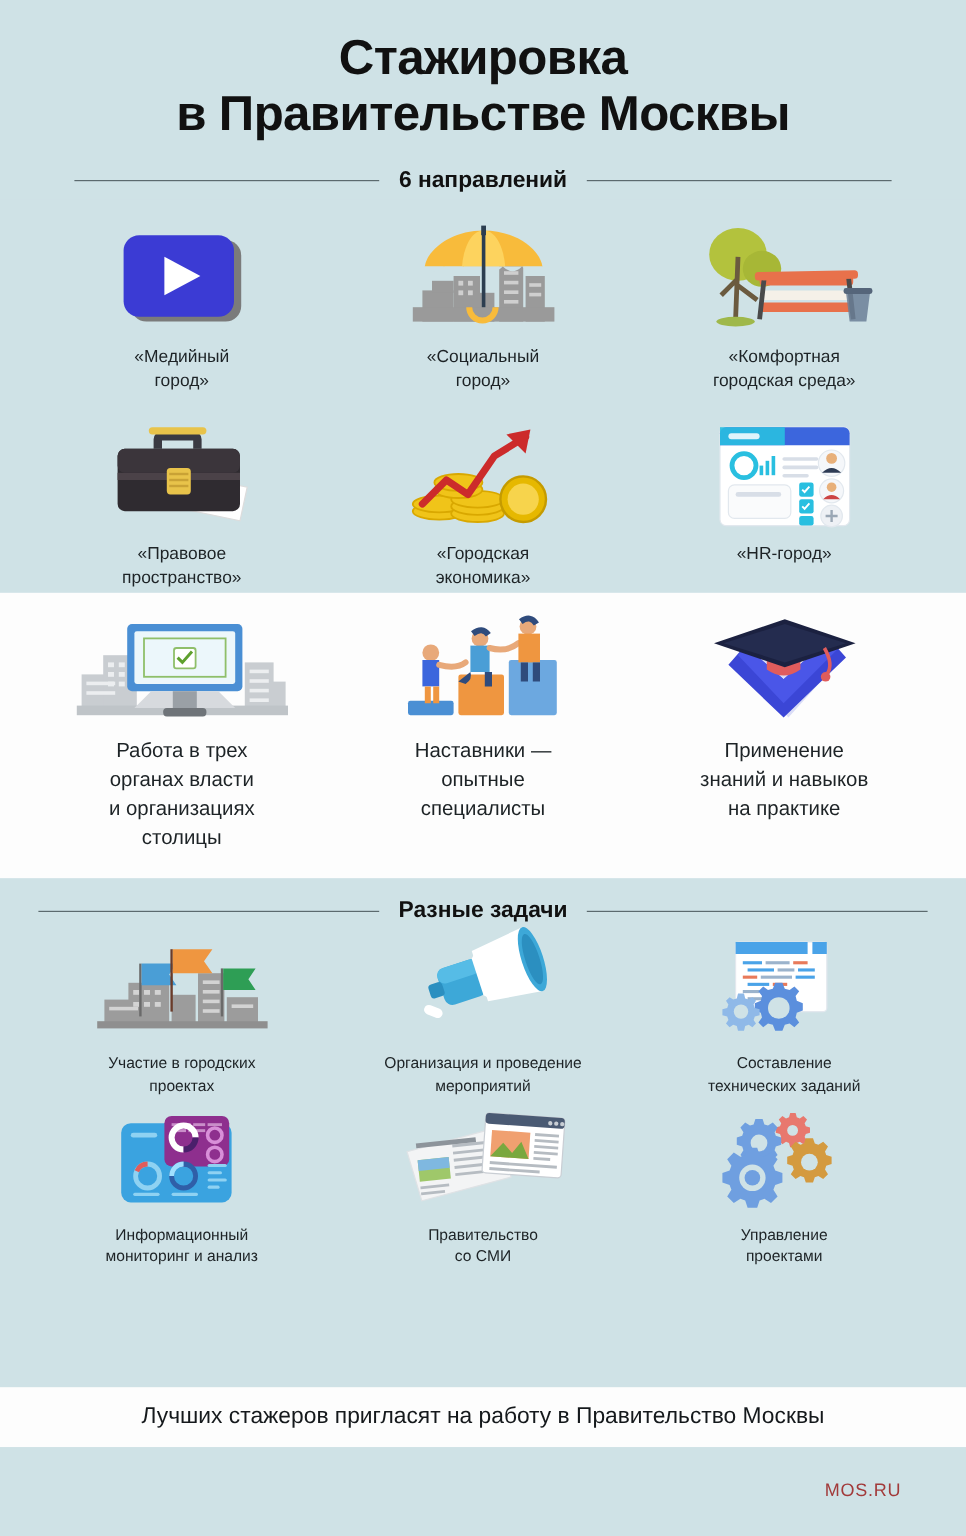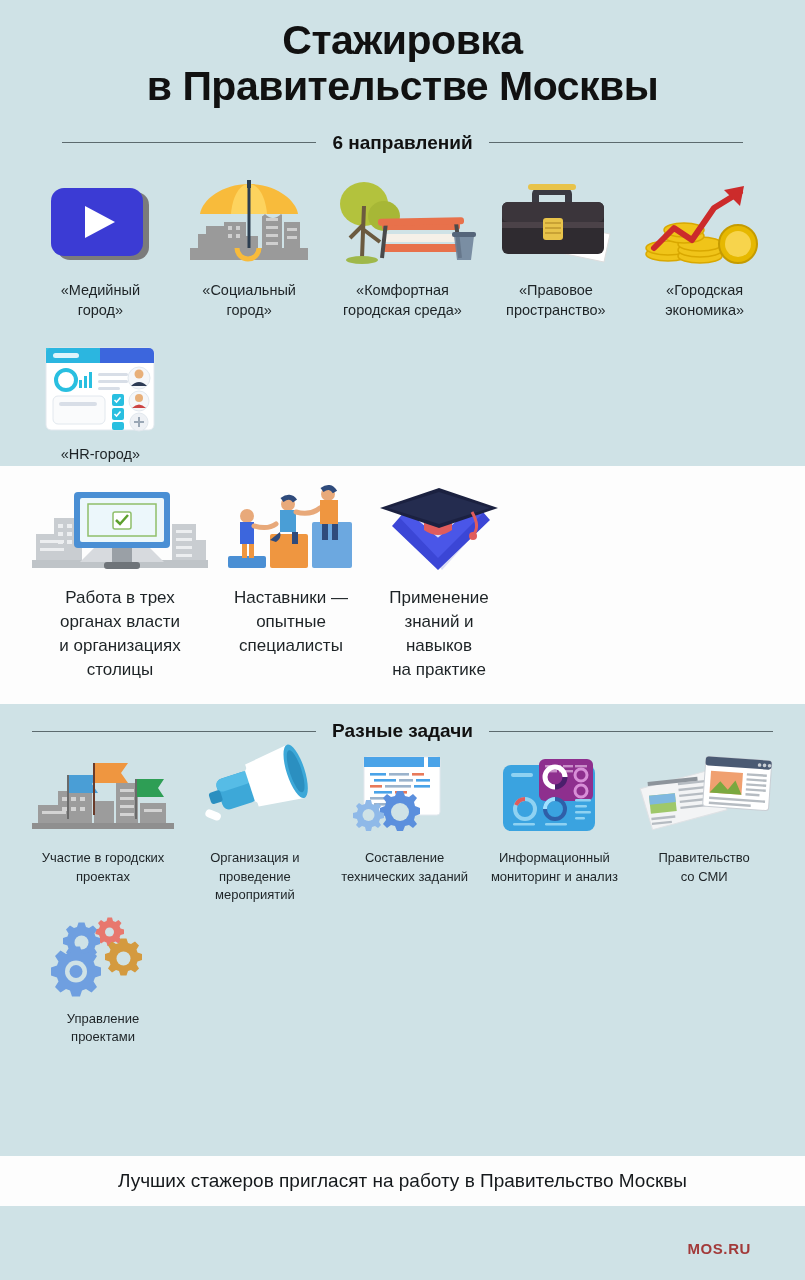--- a/index.html
+++ b/index.html
@@ -7,21 +7,21 @@
   body{
     width:805px;height:1280px;
     background:#cfe2e6;
     font-family:"Liberation Sans","DejaVu Sans",sans-serif;
     color:#1d2326;
     overflow:hidden;
   }
   .page{position:relative;width:805px;height:1280px;display:flex;flex-direction:column;}
 
   
-  .hero{background:#cfe2e6;padding:18px 30px 0;}
+  .hero{background:#cfe2e6;padding:26px 30px 0;}
   .title{
     text-align:center;font-weight:bold;color:#111;
     font-size:41px;line-height:1.12;letter-spacing:-0.5px;
   }
   .title .l2{white-space:nowrap;}
 
   .divider-head{
     display:flex;align-items:center;justify-content:center;
     gap:16px;margin:22px 32px 4px;
   }
@@ -29,21 +29,21 @@
   .divider-head .dh-label{
     font-size:19px;font-weight:bold;color:#111;white-space:nowrap;
   }
 
   
   .band{padding:0 26px;}
   .band.teal{background:#cfe2e6;}
   .band.white{background:#fdfdfd;}
 
   .grid3{
-    display:grid;grid-template-columns:repeat(5,1fr);
+    display:grid;grid-template-columns:repeat(3,1fr);
   }
   .cell{
     display:flex;flex-direction:column;align-items:center;
     justify-content:flex-start;text-align:center;
   }
   .art{
     display:flex;align-items:flex-end;justify-content:center;
   }
   .caption{
     font-size:14.5px;line-height:1.38;color:#1d2326;margin-top:8px;
@@ -64,22 +64,22 @@
   .sec-task .caption{font-size:13px;line-height:1.4;margin-top:16px;}
 
   
   .footer-strip{
     background:#fdfdfd;text-align:center;
     padding:14px 10px;margin-top:auto;
   }
   .footer-strip .ftext{font-size:19px;color:#15191c;}
   .brandbar{background:#cfe2e6;height:74px;position:relative;}
   .brand{
-    position:absolute;right:54px;top:34px;
-    color:#a23a3a;font-weight:bold;font-size:15px;letter-spacing:0.6px;
+    position:absolute;right:54px;top:28px;
+    color:#a23a3a;font-weight:normal;font-size:15px;letter-spacing:0.6px;
   }
   svg{display:block;overflow:visible;}
 </style>
 </head>
 <body>
 
 <div class="page">
 
   <div class="hero">
     <div class="title">

